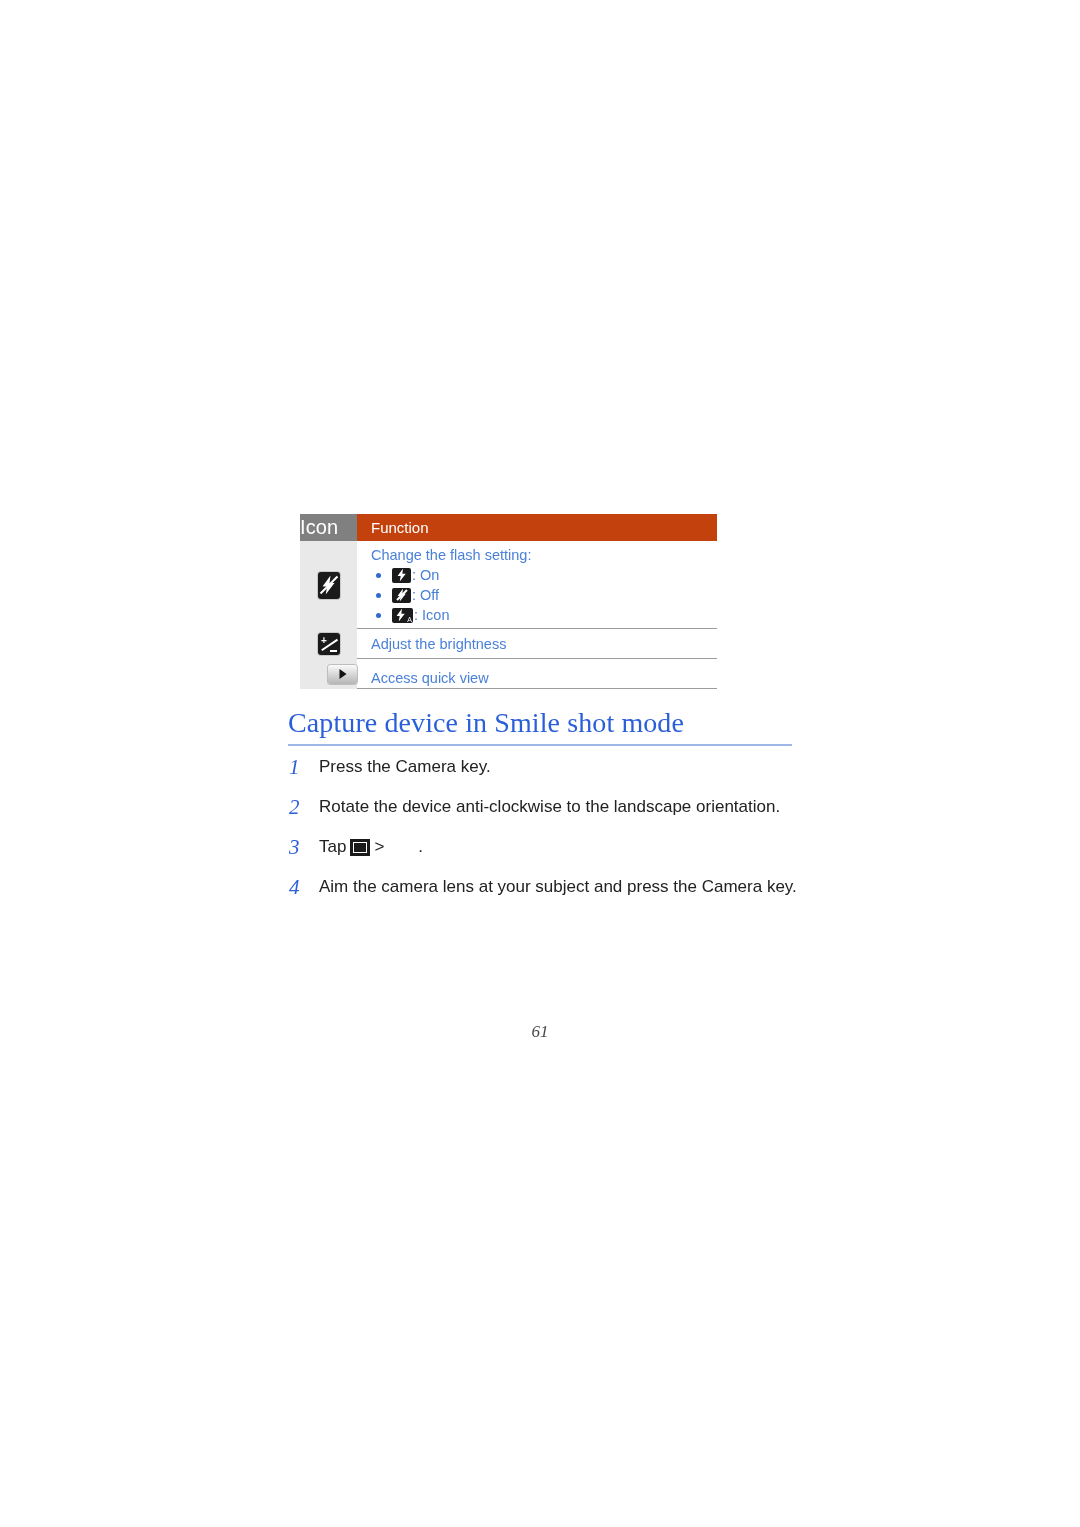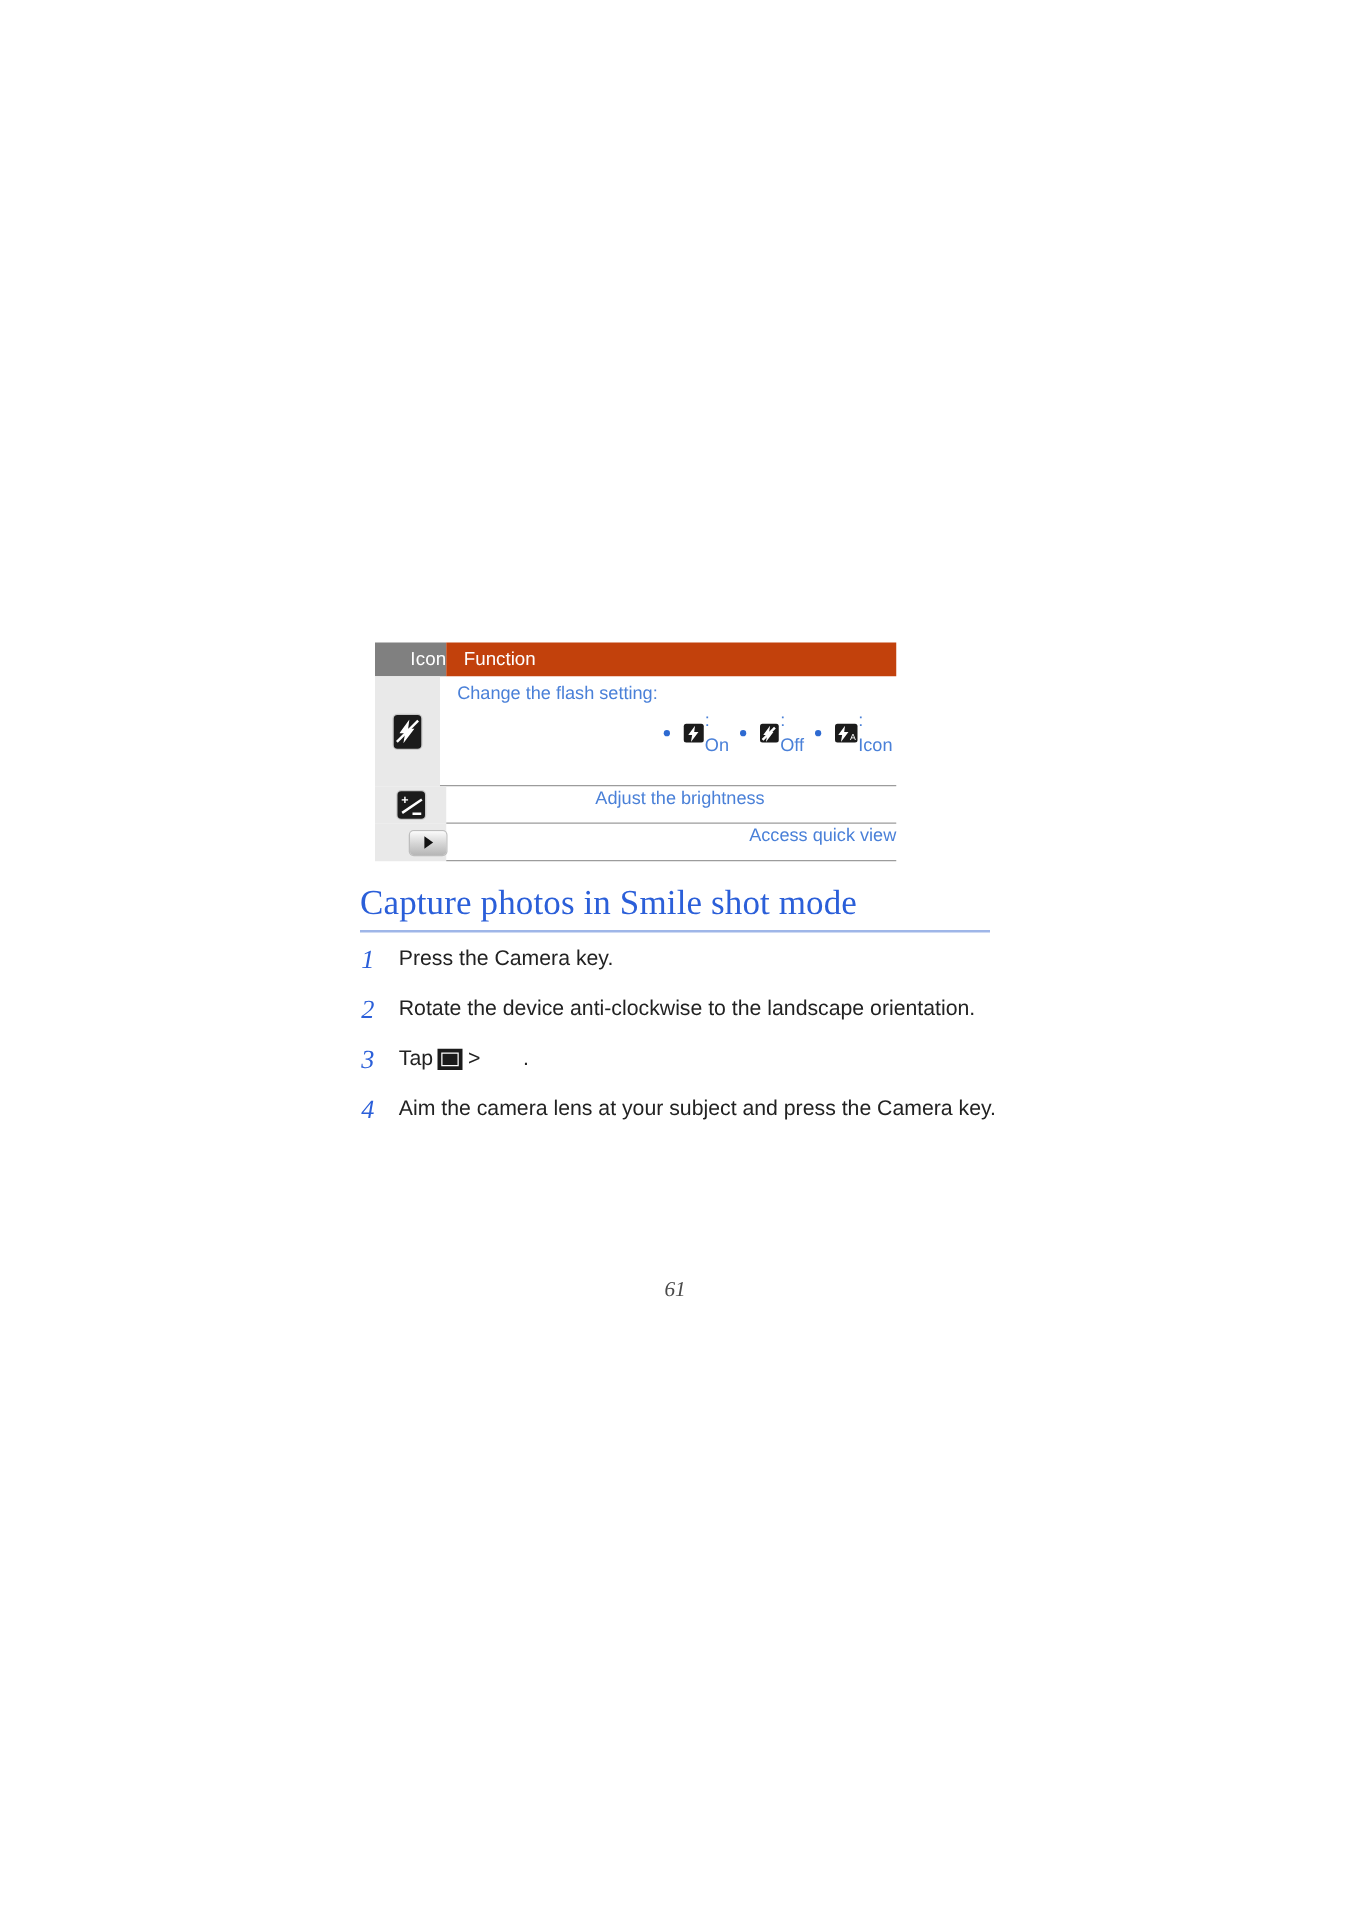--- a/index.html
+++ b/index.html
@@ -31,23 +31,23 @@
     width: 417px;
   }
   .tbl-header-row {
     display: flex;
     height: 27px;
   }
   .th-icon {
     width: 57px;
     background: #808080;
     color: #ffffff;
-    font-size: 15px;
+    font-size: 20px;
     line-height: 27px;
-    text-align: right;
+    text-align: left;
     letter-spacing: .1px;
   }
   .th-function {
     flex: 1;
     background: #c2410c;
     color: #ffffff;
     font-size: 15px;
     line-height: 27px;
     padding-left: 14px;
     box-sizing: border-box;
@@ -63,21 +63,21 @@
     align-items: center;
     justify-content: center;
     box-sizing: border-box;
   }
   .td-function {
     flex: 1;
     padding-left: 14px;
     box-sizing: border-box;
     border-bottom: 1.5px solid #9c9c9c;
     display: flex;
-    flex-direction: row;
+    flex-direction: column;
     justify-content: center;
   }
   .row-flash .td-icon,
   .row-flash .td-function { height: 88px; }
   .row-bright .td-icon,
   .row-bright .td-function { height: 30px; }
   .row-quick .td-icon,
   .row-quick .td-function { height: 30px; justify-content: flex-end; }
 
   .row-flash .td-function { justify-content: flex-start; padding-top: 4px; }
@@ -358,21 +358,21 @@
           <span class="tri"></span>
         </span>
       </div>
       <div class="td-function">
         <div class="fn-text">Access quick view</div>
       </div>
     </div>
   </div>
 
   <div class="section-heading">
-    <h2>Capture photos in Smile shot mode</h2>
+    <h2>Capture device in Smile shot mode</h2>
     <div class="heading-rule"></div>
   </div>
 
   <div class="steps">
 
     <div class="step">
       <div class="step-num">1</div>
       <div class="step-body">Press the Camera key.</div>
     </div>
 

